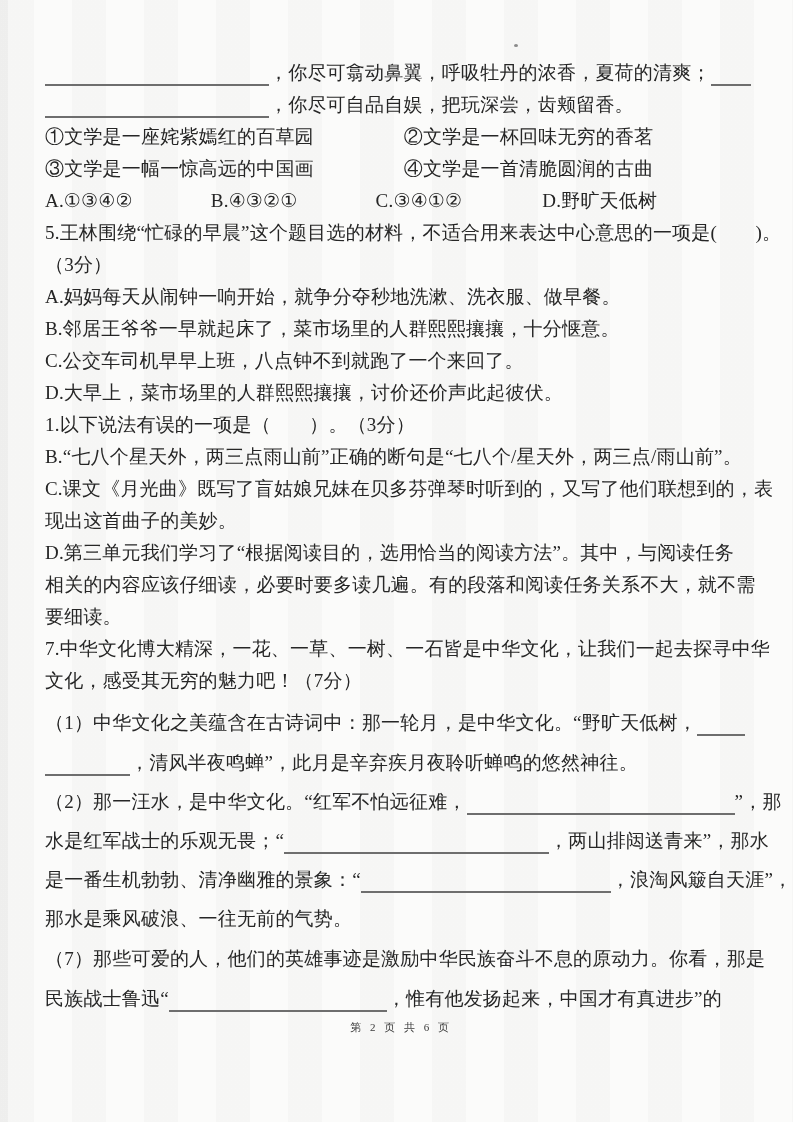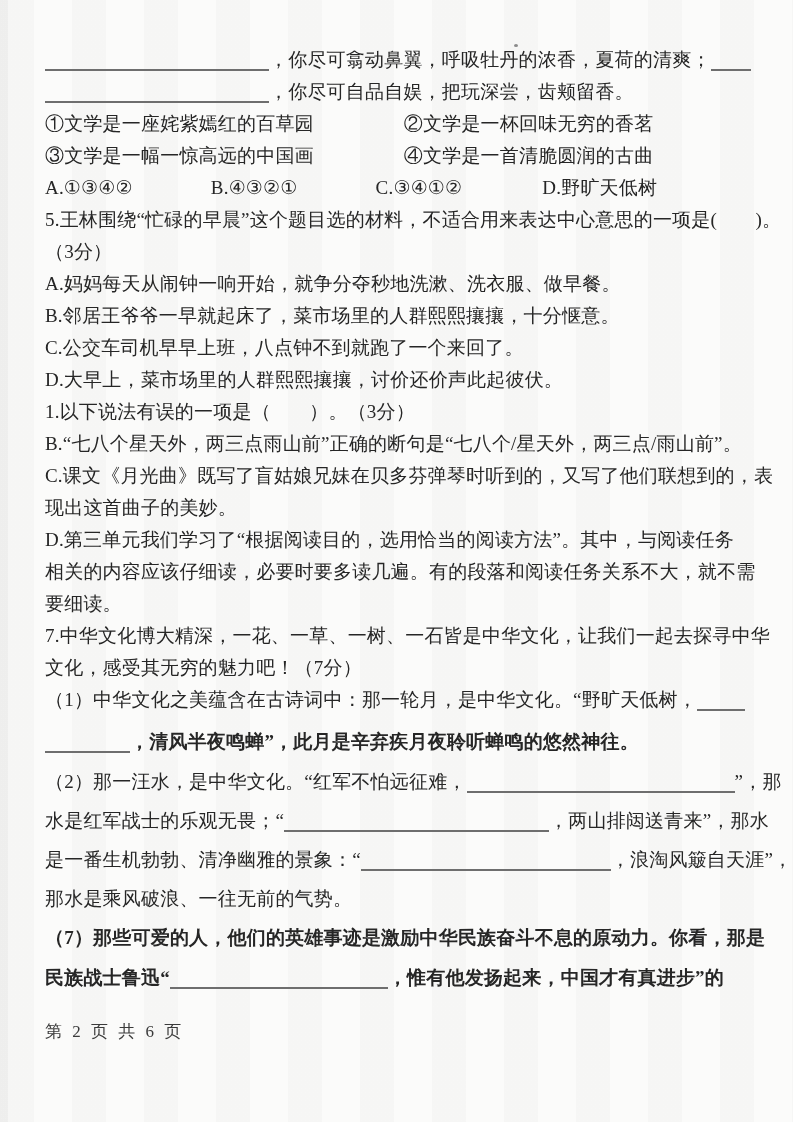--- a/index.html
+++ b/index.html
@@ -20,37 +20,37 @@
   .artifact-dot{
     position:absolute;left:514px;top:44px;width:4px;height:3px;
     background:#8a8a8a;border-radius:50%;
   }
   .doc{
     position:relative;
     padding:50px 36px 0 45px;
     font-size:19px;
   }
   .line{
-    display:flex;align-items:flex-start;white-space:nowrap;
+    display:flex;align-items:flex-end;white-space:nowrap;
   }
   .line.s{height:32px;}
   .line.m{height:39px;}
-  .line.l{height:40px;font-weight:bold;}
+  .line.l{height:40px;}
   .line.xl{height:42px;}
   .line.xxl{height:45px;}
   .txt{line-height:1;letter-spacing:0.2px;}
   .blank{
     display:inline-block;height:1em;
     border-bottom:2px solid #6e6e6e;
     margin-bottom:-4px;flex:none;
   }
   .gapseg{display:inline-block;flex:none;}
   .footer{
-    margin-top:12px;text-align:left;
-    font-size:17px;color:#3a3a3a;letter-spacing:3px;
+    margin-top:12px;text-align:center;
+    font-size:11px;color:#3a3a3a;letter-spacing:3px;
   }
 </style>
 </head>
 <body>
 
 <div class="streaks"></div>
 <div class="artifact-dot"></div>
 
 <div class="doc">
   <div>

